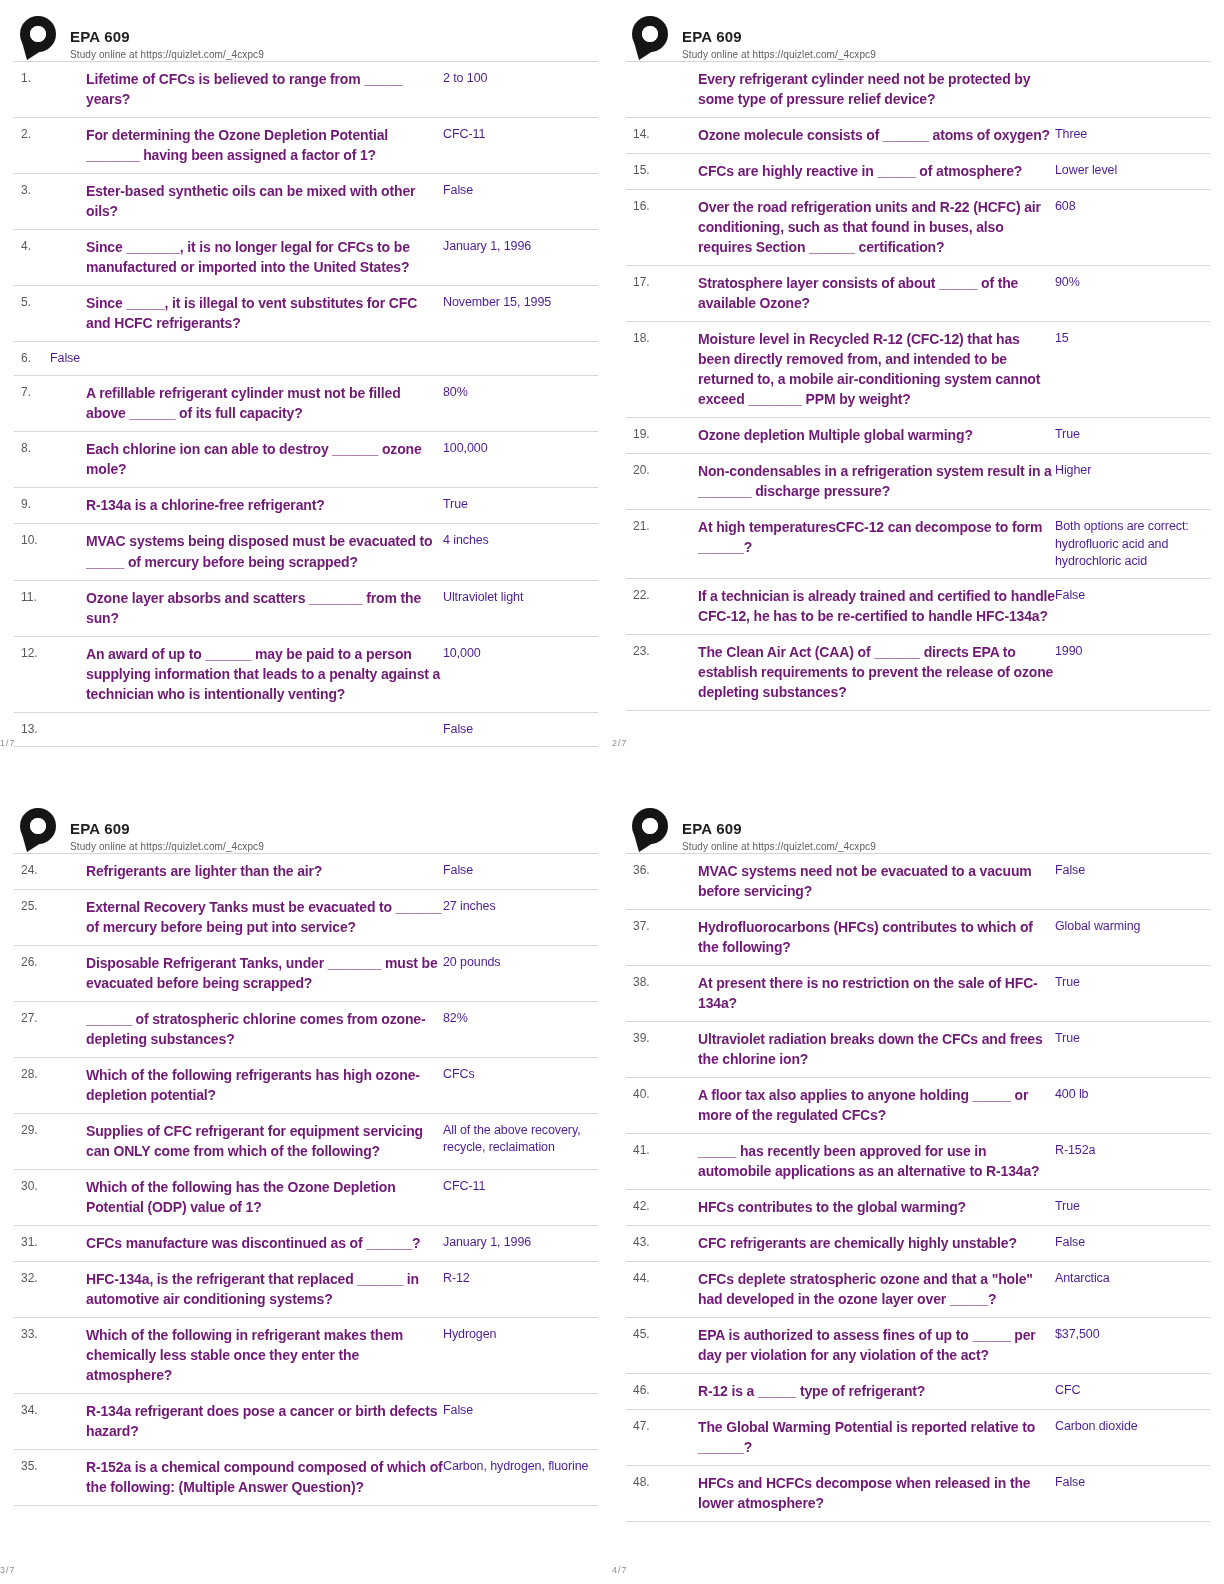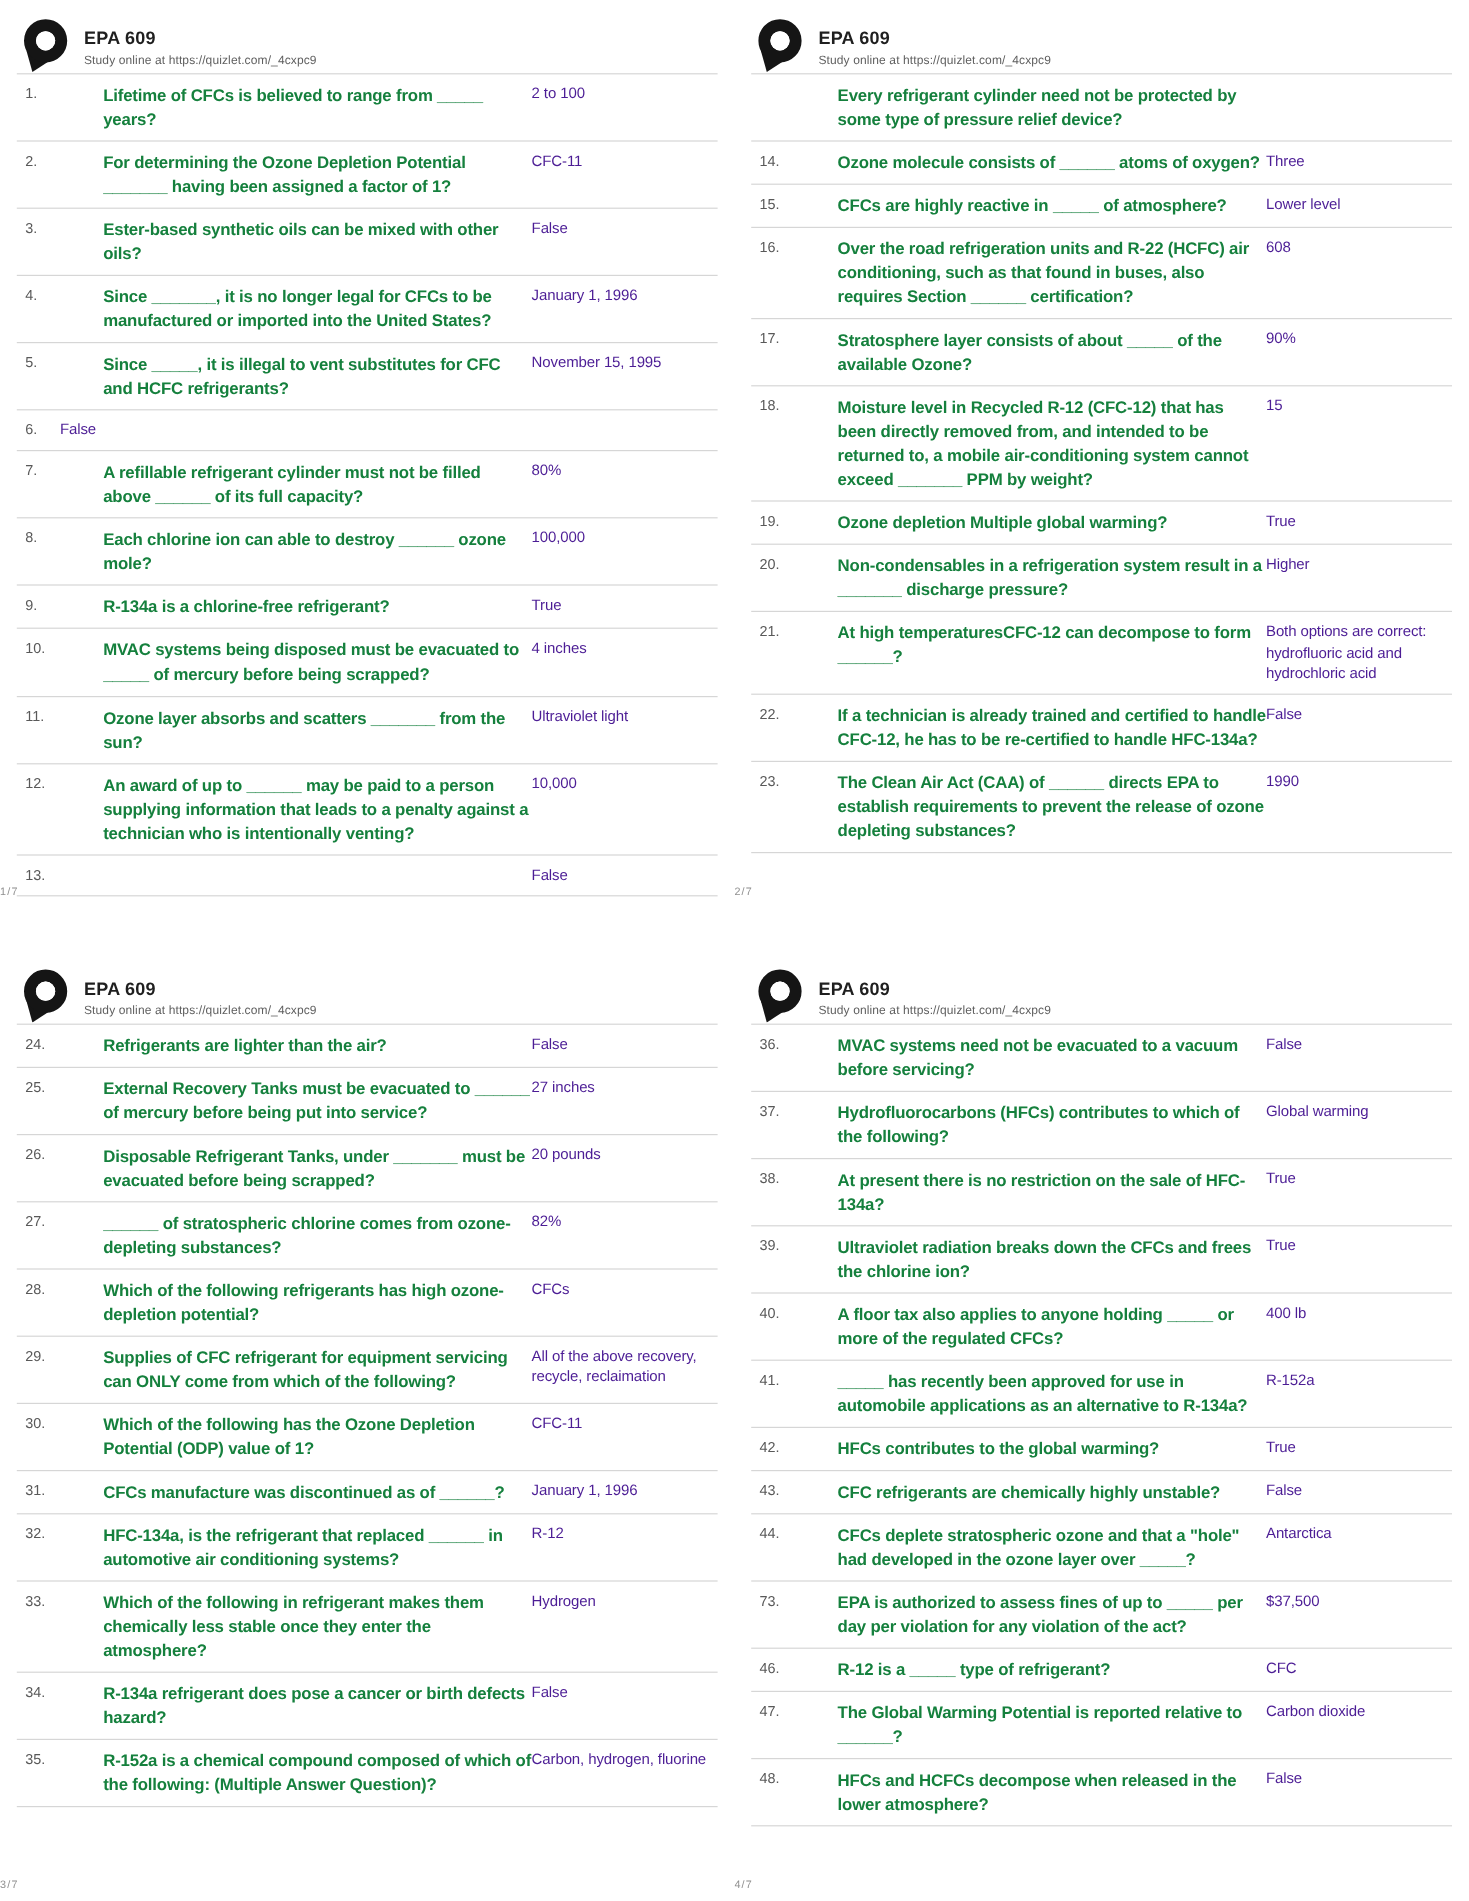--- a/index.html
+++ b/index.html
@@ -1,27 +1,27 @@
 <!DOCTYPE html>
 <html><head>
 <meta charset="utf-8">
 <style>
   html,body{margin:0;padding:0;background:#ffffff;}
   body{width:1224px;height:1584px;font-family:"Liberation Sans","DejaVu Sans",sans-serif;}
   .sheet{display:grid;grid-template-columns:612px 612px;grid-template-rows:792px 792px;width:1224px;height:1584px;background:#fff;}
   .page{position:relative;box-sizing:border-box;padding:14px 14px 0 14px;overflow:hidden;background:#fff;}
-  .page-header{display:flex;align-items:center;gap:8px;padding-left:2px;}
+  .page-header{display:flex;align-items:flex-end;gap:8px;padding-left:2px;}
   .logo{width:46px;height:46px;flex:0 0 auto;}
   .title-block{padding-top:5px;}
   .doc-title{font-size:15px;font-weight:bold;color:#1f1f1f;letter-spacing:0.2px;line-height:1.2;}
   .doc-subtitle{font-size:10px;color:#5f5f5f;margin-top:3px;letter-spacing:0.1px;}
   .qa-list{border-top:1px solid #d6d6d6;margin-top:1px;}
   .qa-row{display:grid;grid-template-columns:36px 393px 155px;border-bottom:1px solid #d6d6d6;padding:7px 0 8px 0;}
   .qa-num{font-size:12px;color:#595959;padding-left:7px;padding-top:2px;}
-  .qa-q{font-size:14px;font-weight:600;color:#15803d;line-height:1.43;letter-spacing:-0.15px;padding-left:36px;}
+  .qa-q{font-size:14px;font-weight:600;color:#701a75;line-height:1.43;letter-spacing:-0.15px;padding-left:36px;}
   .qa-a{font-size:12.5px;color:#4c1d95;line-height:1.38;padding-top:1px;letter-spacing:-0.1px;}
   .page-footer{position:absolute;bottom:44px;left:0;right:0;text-align:left;font-size:9px;color:#909090;letter-spacing:1px;}
   .page.bottom .page-footer{bottom:9px;}
 </style>
 </head>
 <body>
 
 <div class="sheet">
 
   <section class="page">
@@ -306,21 +306,21 @@
           <div class="qa-num">43.</div>
           <div class="qa-q">CFC refrigerants are chemically highly unstable?</div>
           <div class="qa-a">False</div>
         </div>
         <div class="qa-row">
           <div class="qa-num">44.</div>
           <div class="qa-q">CFCs deplete stratospheric ozone and that a "hole" had developed in the ozone layer over _____?</div>
           <div class="qa-a">Antarctica</div>
         </div>
         <div class="qa-row">
-          <div class="qa-num">73.</div>
+          <div class="qa-num">45.</div>
           <div class="qa-q">EPA is authorized to assess fines of up to _____ per day per violation for any violation of the act?</div>
           <div class="qa-a">$37,500</div>
         </div>
         <div class="qa-row">
           <div class="qa-num">46.</div>
           <div class="qa-q">R-12 is a _____ type of refrigerant?</div>
           <div class="qa-a">CFC</div>
         </div>
         <div class="qa-row">
           <div class="qa-num">47.</div>

